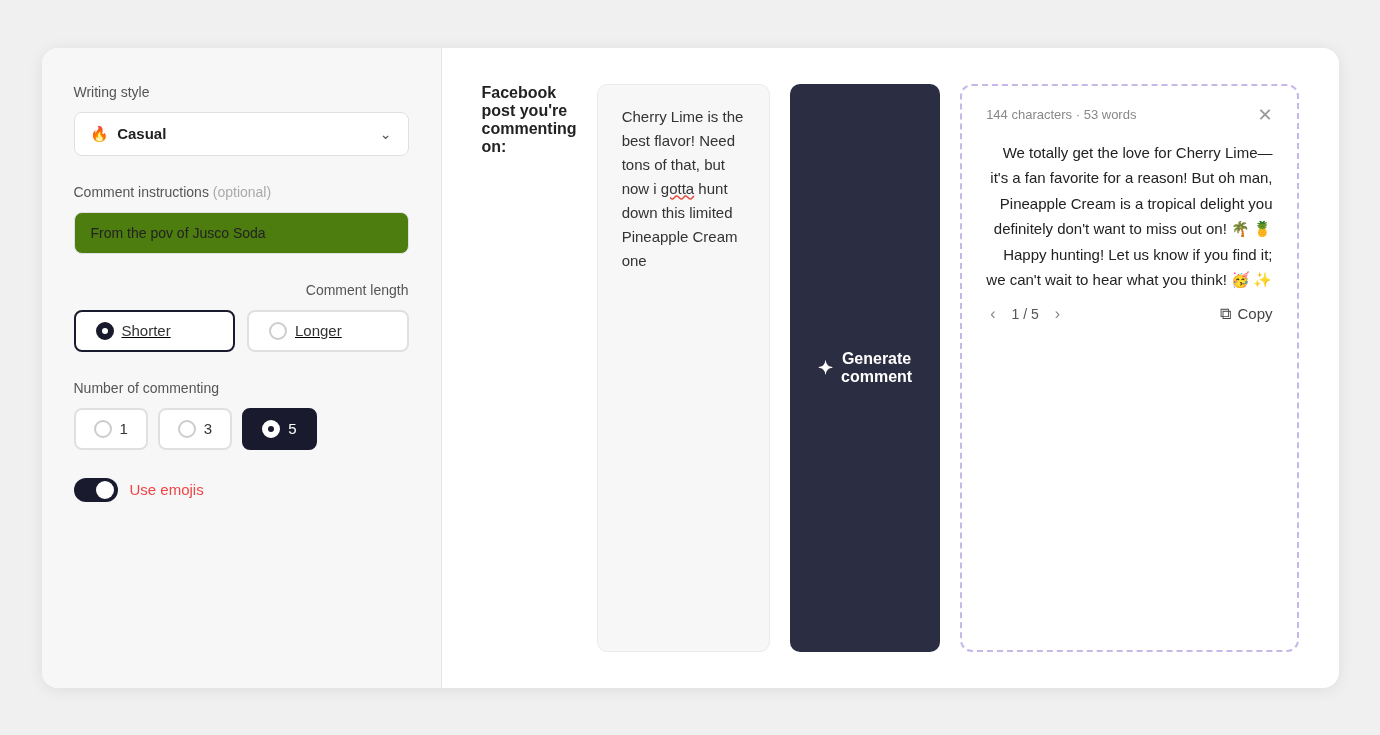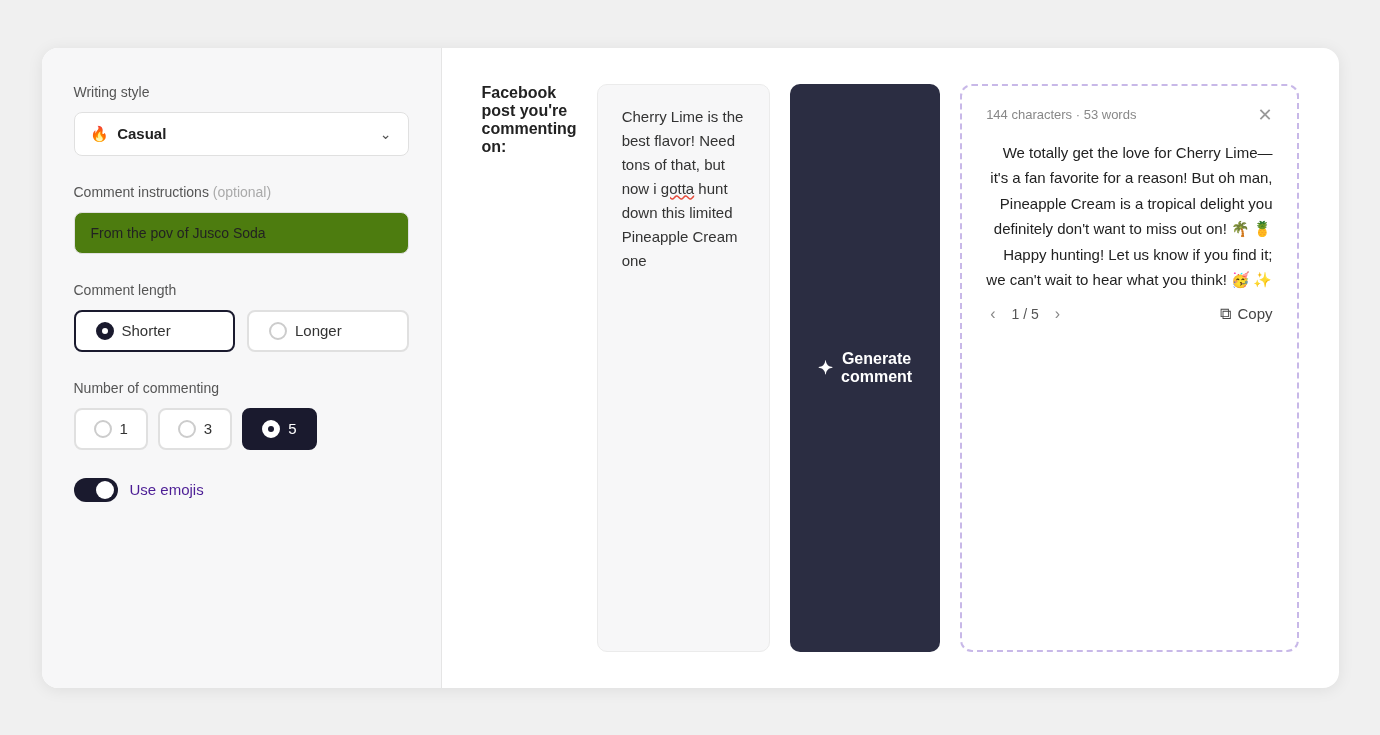--- a/index.html
+++ b/index.html
@@ -68,25 +68,27 @@
       color: #222;
       background: #4d7c0f;
       outline: none;
       margin-bottom: 28px;
     }
     .instructions-input::placeholder {
       color: #aaa;
     }
     .comment-length-section {
       margin-bottom: 28px;
+      text-align: right;
     }
     .radio-group {
       display: flex;
       gap: 12px;
       margin-top: 10px;
+      text-decoration: underline;
     }
     .radio-option {
       display: flex;
       align-items: center;
       gap: 8px;
       border: 2px solid #e0e0e0;
       border-radius: 8px;
       padding: 10px 20px;
       cursor: pointer;
       background: #fff;
@@ -170,21 +172,21 @@
       position: absolute;
       top: 3px;
       left: 22px;
       width: 18px;
       height: 18px;
       background: #fff;
       border-radius: 50%;
     }
     .emoji-label {
       font-size: 15px;
-      color: #4c1d95;
+      color: #ef4444;
       font-weight: 500;
     }
     
     .right-panel {
       flex: 1;
       padding: 36px 40px;
       display: flex;
       flex-direction: row;
       gap: 20px;
     }

